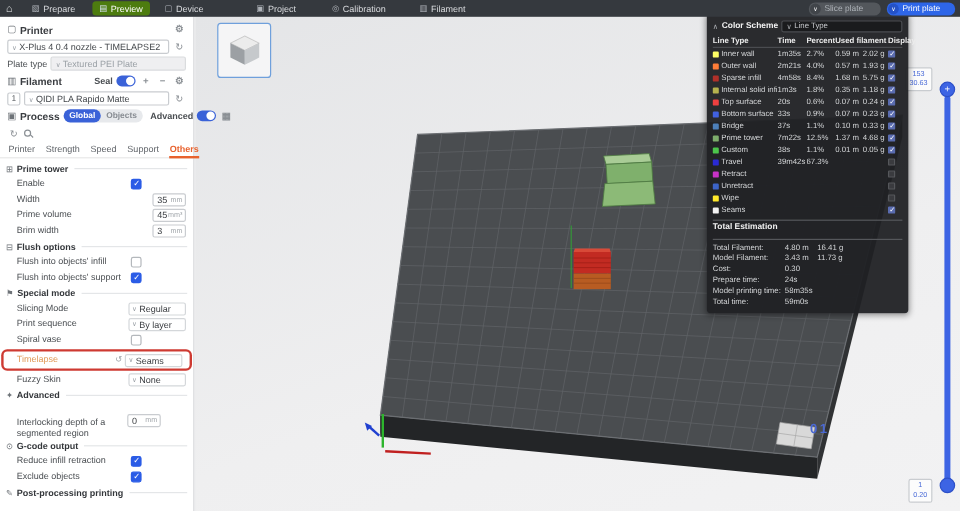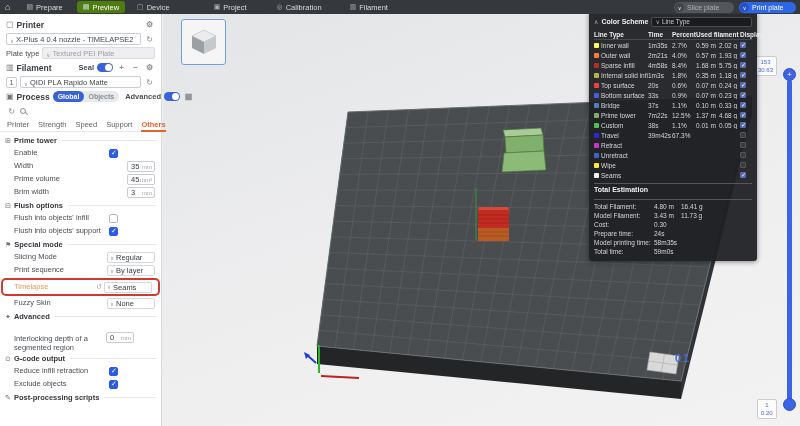--- a/index.html
+++ b/index.html
@@ -265,20 +265,26 @@
           <span>Regular</span>
         </span>
       </div>
       <div class="prow">
         <span class="plab">Print sequence</span>
         <span class="psel">
           <span class="car">∨</span>
           <span>By layer</span>
         </span>
       </div>
+      <div class="prow">
+        <span class="plab">Spiral vase</span>
+        <span class="cslot">
+            <span class="chk" data-on="false"></span>
+          </span>
+      </div>
       <div class="prow hl">
         <span class="plab">Timelapse</span>
         <span class="rst">↺</span>
         <span class="psel">
           <span class="car">∨</span>
           <span>Seams</span>
         </span>
       </div>
       <div class="prow">
         <span class="plab">Fuzzy Skin</span>
@@ -314,21 +320,21 @@
       </div>
       <div class="prow">
         <span class="plab">Exclude objects</span>
         <span class="cslot">
             <span class="chk" data-on="true"></span>
           </span>
       </div>
 
       <div class="psec">
         <span class="sic">✎</span>
-        <span>Post-processing scripts</span>
+        <span>Post-processing printing</span>
           <span class="sline"></span>
       </div>
 
     </div>
   </div>
 
   <div class="vp">
     <svg class="scene" width="637" height="412" viewBox="0 0 637 412">
 
       <g>

